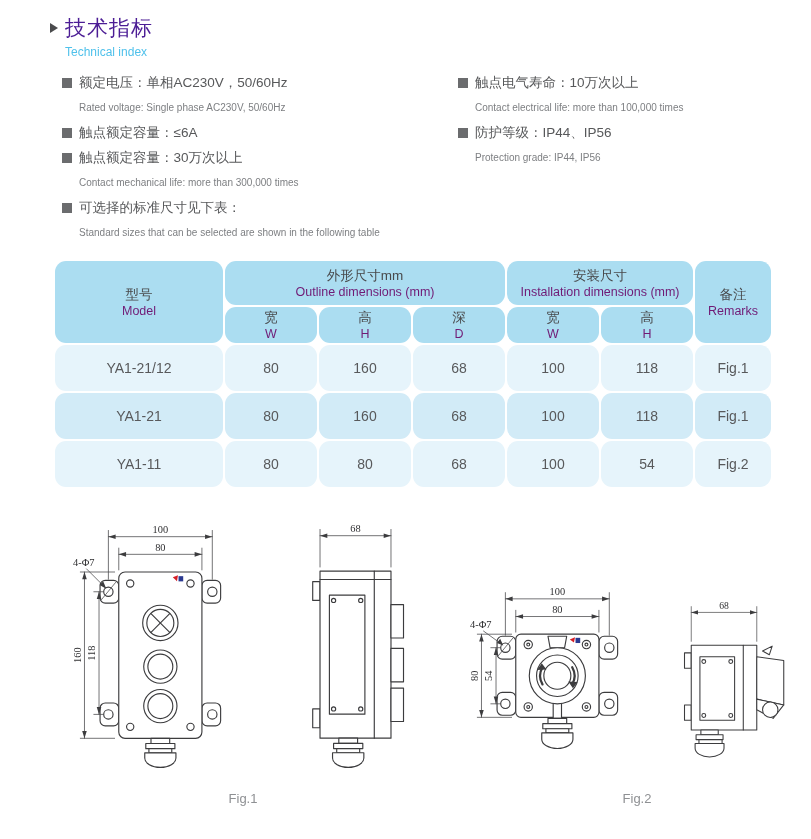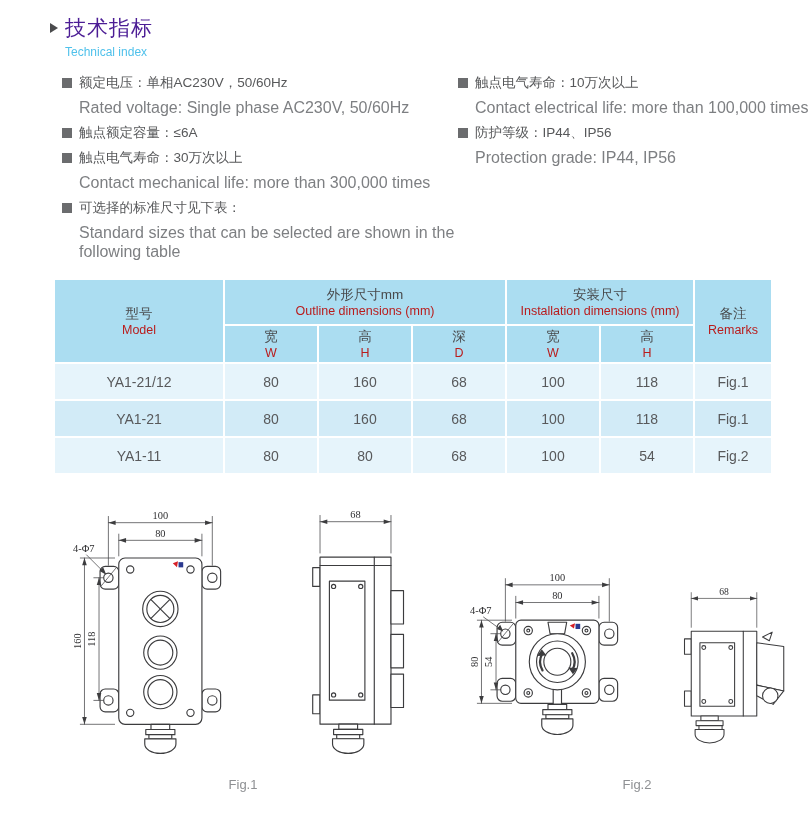--- a/index.html
+++ b/index.html
@@ -11,30 +11,30 @@
   .tri{width:0;height:0;border-left:8px solid #4a4b4d;border-top:5.5px solid transparent;
        border-bottom:5.5px solid transparent;margin-right:7px;}
   .title{font-size:21px;color:#4c1d95;letter-spacing:1px;}
   .subtitle{font-size:12px;color:#4fc1eb;margin:3px 0 0 15px;}
   
   .specs{display:flex;margin:14px 0 11px 62px;}
   .spec-col-left{width:396px;}
   .spec-item{margin-bottom:6px;}
   .spec-zh{font-size:13.5px;line-height:19px;color:#57585a;margin-bottom:6px;display:flex;align-items:center;}
   .sq{display:inline-block;width:10px;height:10px;background:#6b6c6e;margin-right:7px;flex:none;}
-  .spec-en{font-size:16px;line-height:19px;color:#7d7f82;margin-left:17px;}
+  .spec-en{font-size:10px;line-height:19px;color:#7d7f82;margin-left:17px;}
   
   table.spec{border-collapse:separate;border-spacing:2px;margin:10px 0 0 53px;table-layout:fixed;}
-  table.spec td{text-align:center;vertical-align:middle;padding:0;}
+  table.spec td{text-align:center;vertical-align:middle;padding:0;border-radius:11px;}
   td.th{background:#abddf1;}
   .th .zh{font-size:13.5px;color:#48494b;line-height:17px;}
-  .th .en{font-size:12.5px;color:#b91c1c;line-height:16px;}
+  .th .en{font-size:12.5px;color:#701a75;line-height:16px;}
   .th1{height:44px;}
   .th2{height:36px;}
-  tr.r td{height:35px;font-size:14px;color:#58595b;}
+  tr.r td{height:46px;font-size:14px;color:#58595b;}
   tr.r-light td{background:#e6f4fb;}
   tr.r-mid td{background:#d2ebf7;}
   
   .figs{display:flex;align-items:flex-end;margin:30px 0 0 72px;}
   .fig-group{display:flex;flex-direction:column;}
   .fig-views{display:flex;align-items:flex-end;}
   .fig-caption{font-size:13px;color:#8e9093;text-align:center;margin-top:9px;}
   svg.dwg line,svg.dwg rect,svg.dwg circle,svg.dwg path,svg.dwg polygon
      {stroke:#3c3c3e;stroke-width:1.1;fill:none;stroke-linejoin:round;stroke-linecap:round;}
   svg.dwg .fw{fill:#ffffff;}
@@ -68,21 +68,21 @@
       </div>
       <div class="spec-item">
         <div class="spec-zh">
             <span class="sq"></span>
             <span>触点额定容量：≤6A</span>
           </div>
       </div>
       <div class="spec-item">
         <div class="spec-zh">
             <span class="sq"></span>
-            <span>触点电气寿命：30万次以上</span>
+            <span>触点额定容量：30万次以上</span>
           </div>
         <div class="spec-en">Contact mechanical life: more than 300,000 times</div>
       </div>
       <div class="spec-item">
         <div class="spec-zh">
             <span class="sq"></span>
             <span>可选择的标准尺寸见下表：</span>
           </div>
         <div class="spec-en">Standard sizes that can be selected are shown in the following table</div>
       </div>

